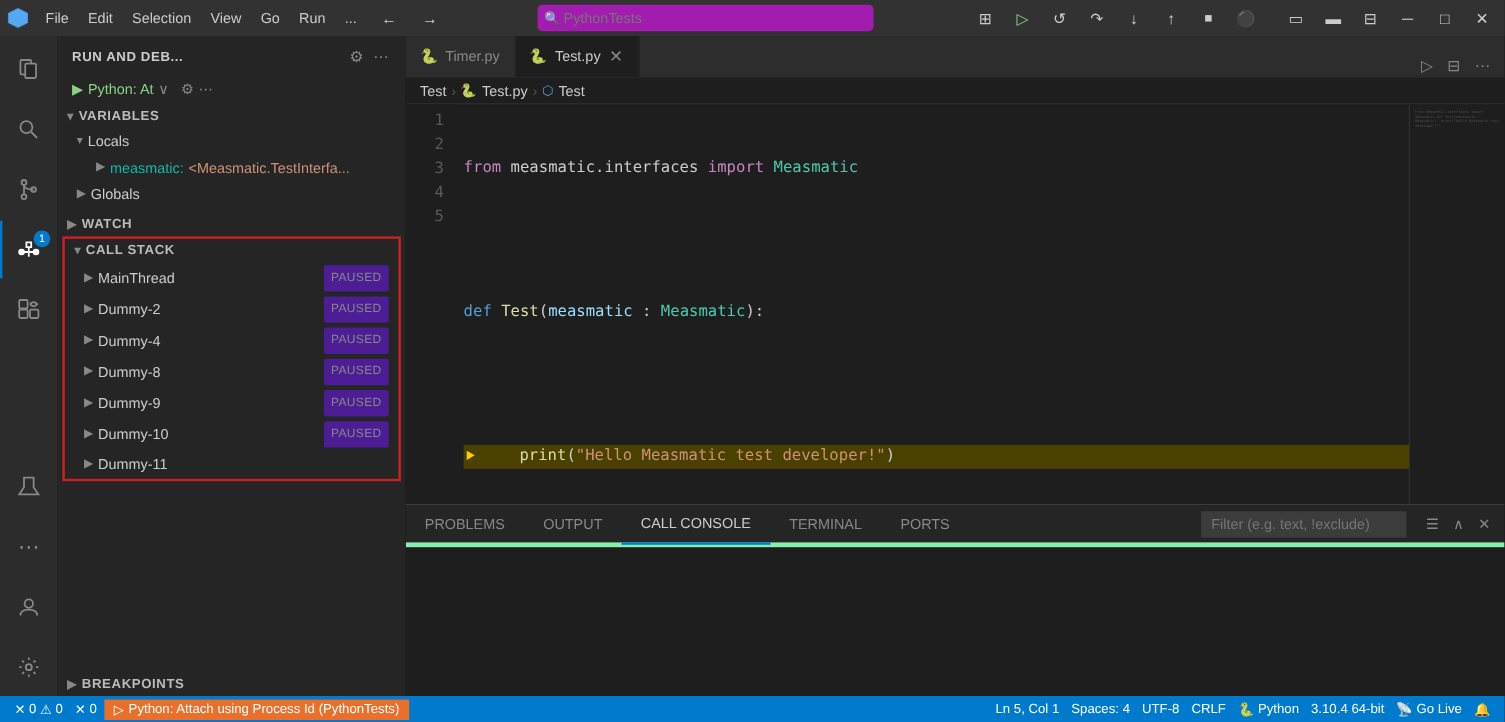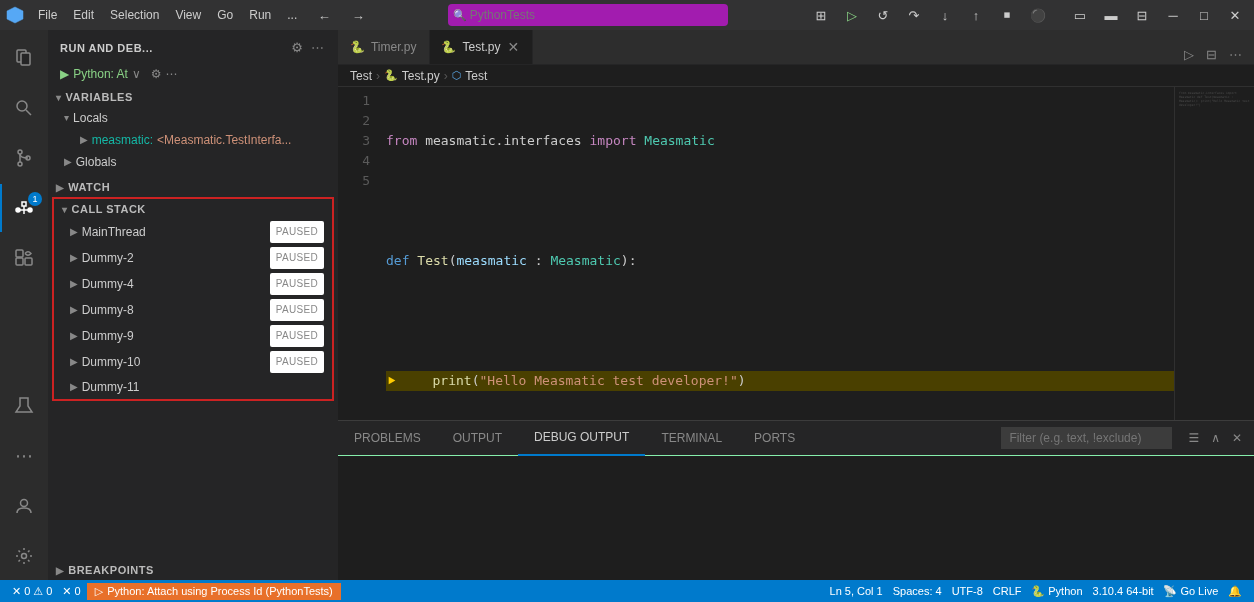--- a/index.html
+++ b/index.html
@@ -255,21 +255,21 @@
       justify-content: space-between;
     }
     .call-stack-name {
       display: flex;
       align-items: center;
       gap: 4px;
       color: #cccccc;
     }
     .call-stack-chevron { color: #888; font-size: 10px; }
     .paused-badge {
-      background: #ffffff;
+      background: #4c1d95;
       color: #888;
       font-size: 10px;
       padding: 1px 6px;
       border-radius: 2px;
       text-transform: uppercase;
       letter-spacing: 0.3px;
     }
     .paused-breakpoint-badge {
       background: #3c3c3c;
       color: #888;
@@ -432,21 +432,21 @@
       border-top: 1px solid #3c3c3c;
       display: flex;
       flex-direction: column;
       flex-shrink: 0;
     }
     .panel-tabs {
       height: 35px;
       background: #252526;
       display: flex;
       align-items: center;
-      border-bottom: 1px solid #86efac;
+      border-bottom: 4px solid #86efac;
     }
     .panel-tab {
       padding: 0 16px;
       height: 35px;
       display: flex;
       align-items: center;
       cursor: pointer;
       font-size: 12px;
       color: #888;
     }
@@ -811,21 +811,21 @@
 
                 print("Hello Measmatic test developer!")
           </div>
         </div>
       </div>
 
       <div class="bottom-panel">
         <div class="panel-tabs">
           <div class="panel-tab">PROBLEMS</div>
           <div class="panel-tab">OUTPUT</div>
-          <div class="panel-tab active">DEBUG OUTPUT</div>
+          <div class="panel-tab active">CALL CONSOLE</div>
           <div class="panel-tab">TERMINAL</div>
           <div class="panel-tab">PORTS</div>
           <div class="panel-actions">
             <input type="text" class="filter-input" placeholder="Filter (e.g. text, !exclude)" style="">
             <span class="panel-action-btn">☰</span>
             <span class="panel-action-btn">∧</span>
             <span class="panel-action-btn">✕</span>
           </div>
         </div>
         <div class="panel-content"></div>

